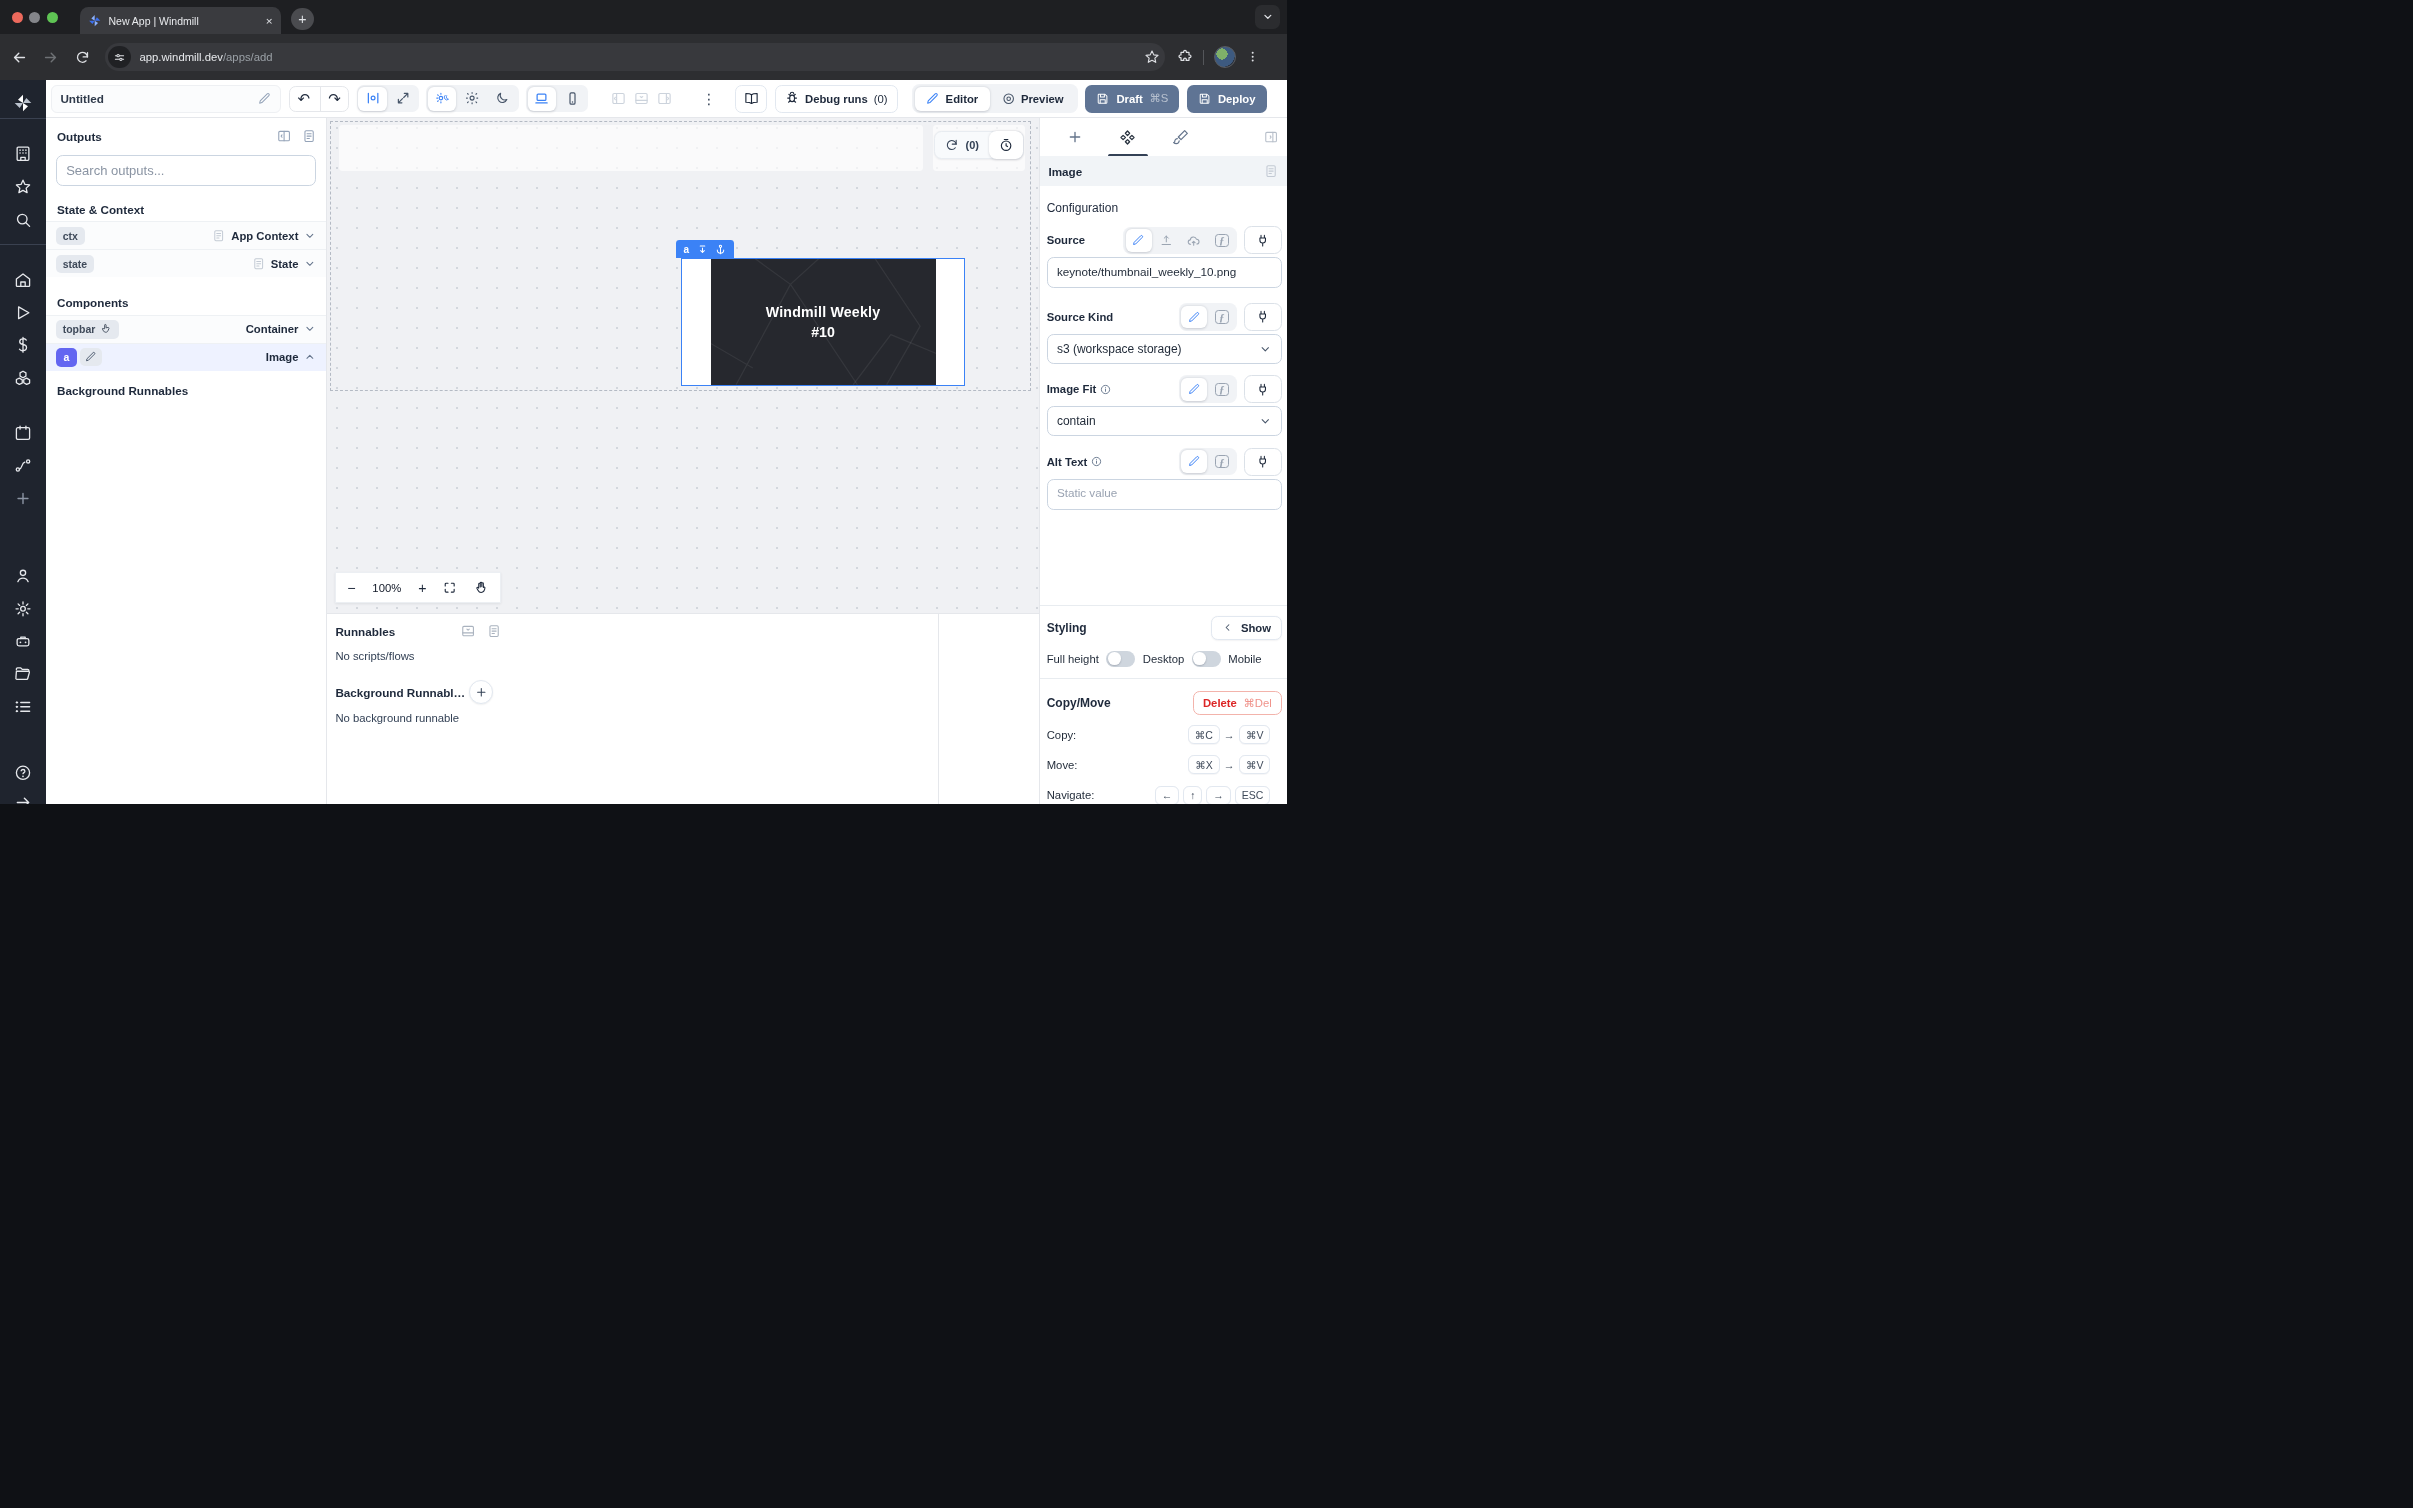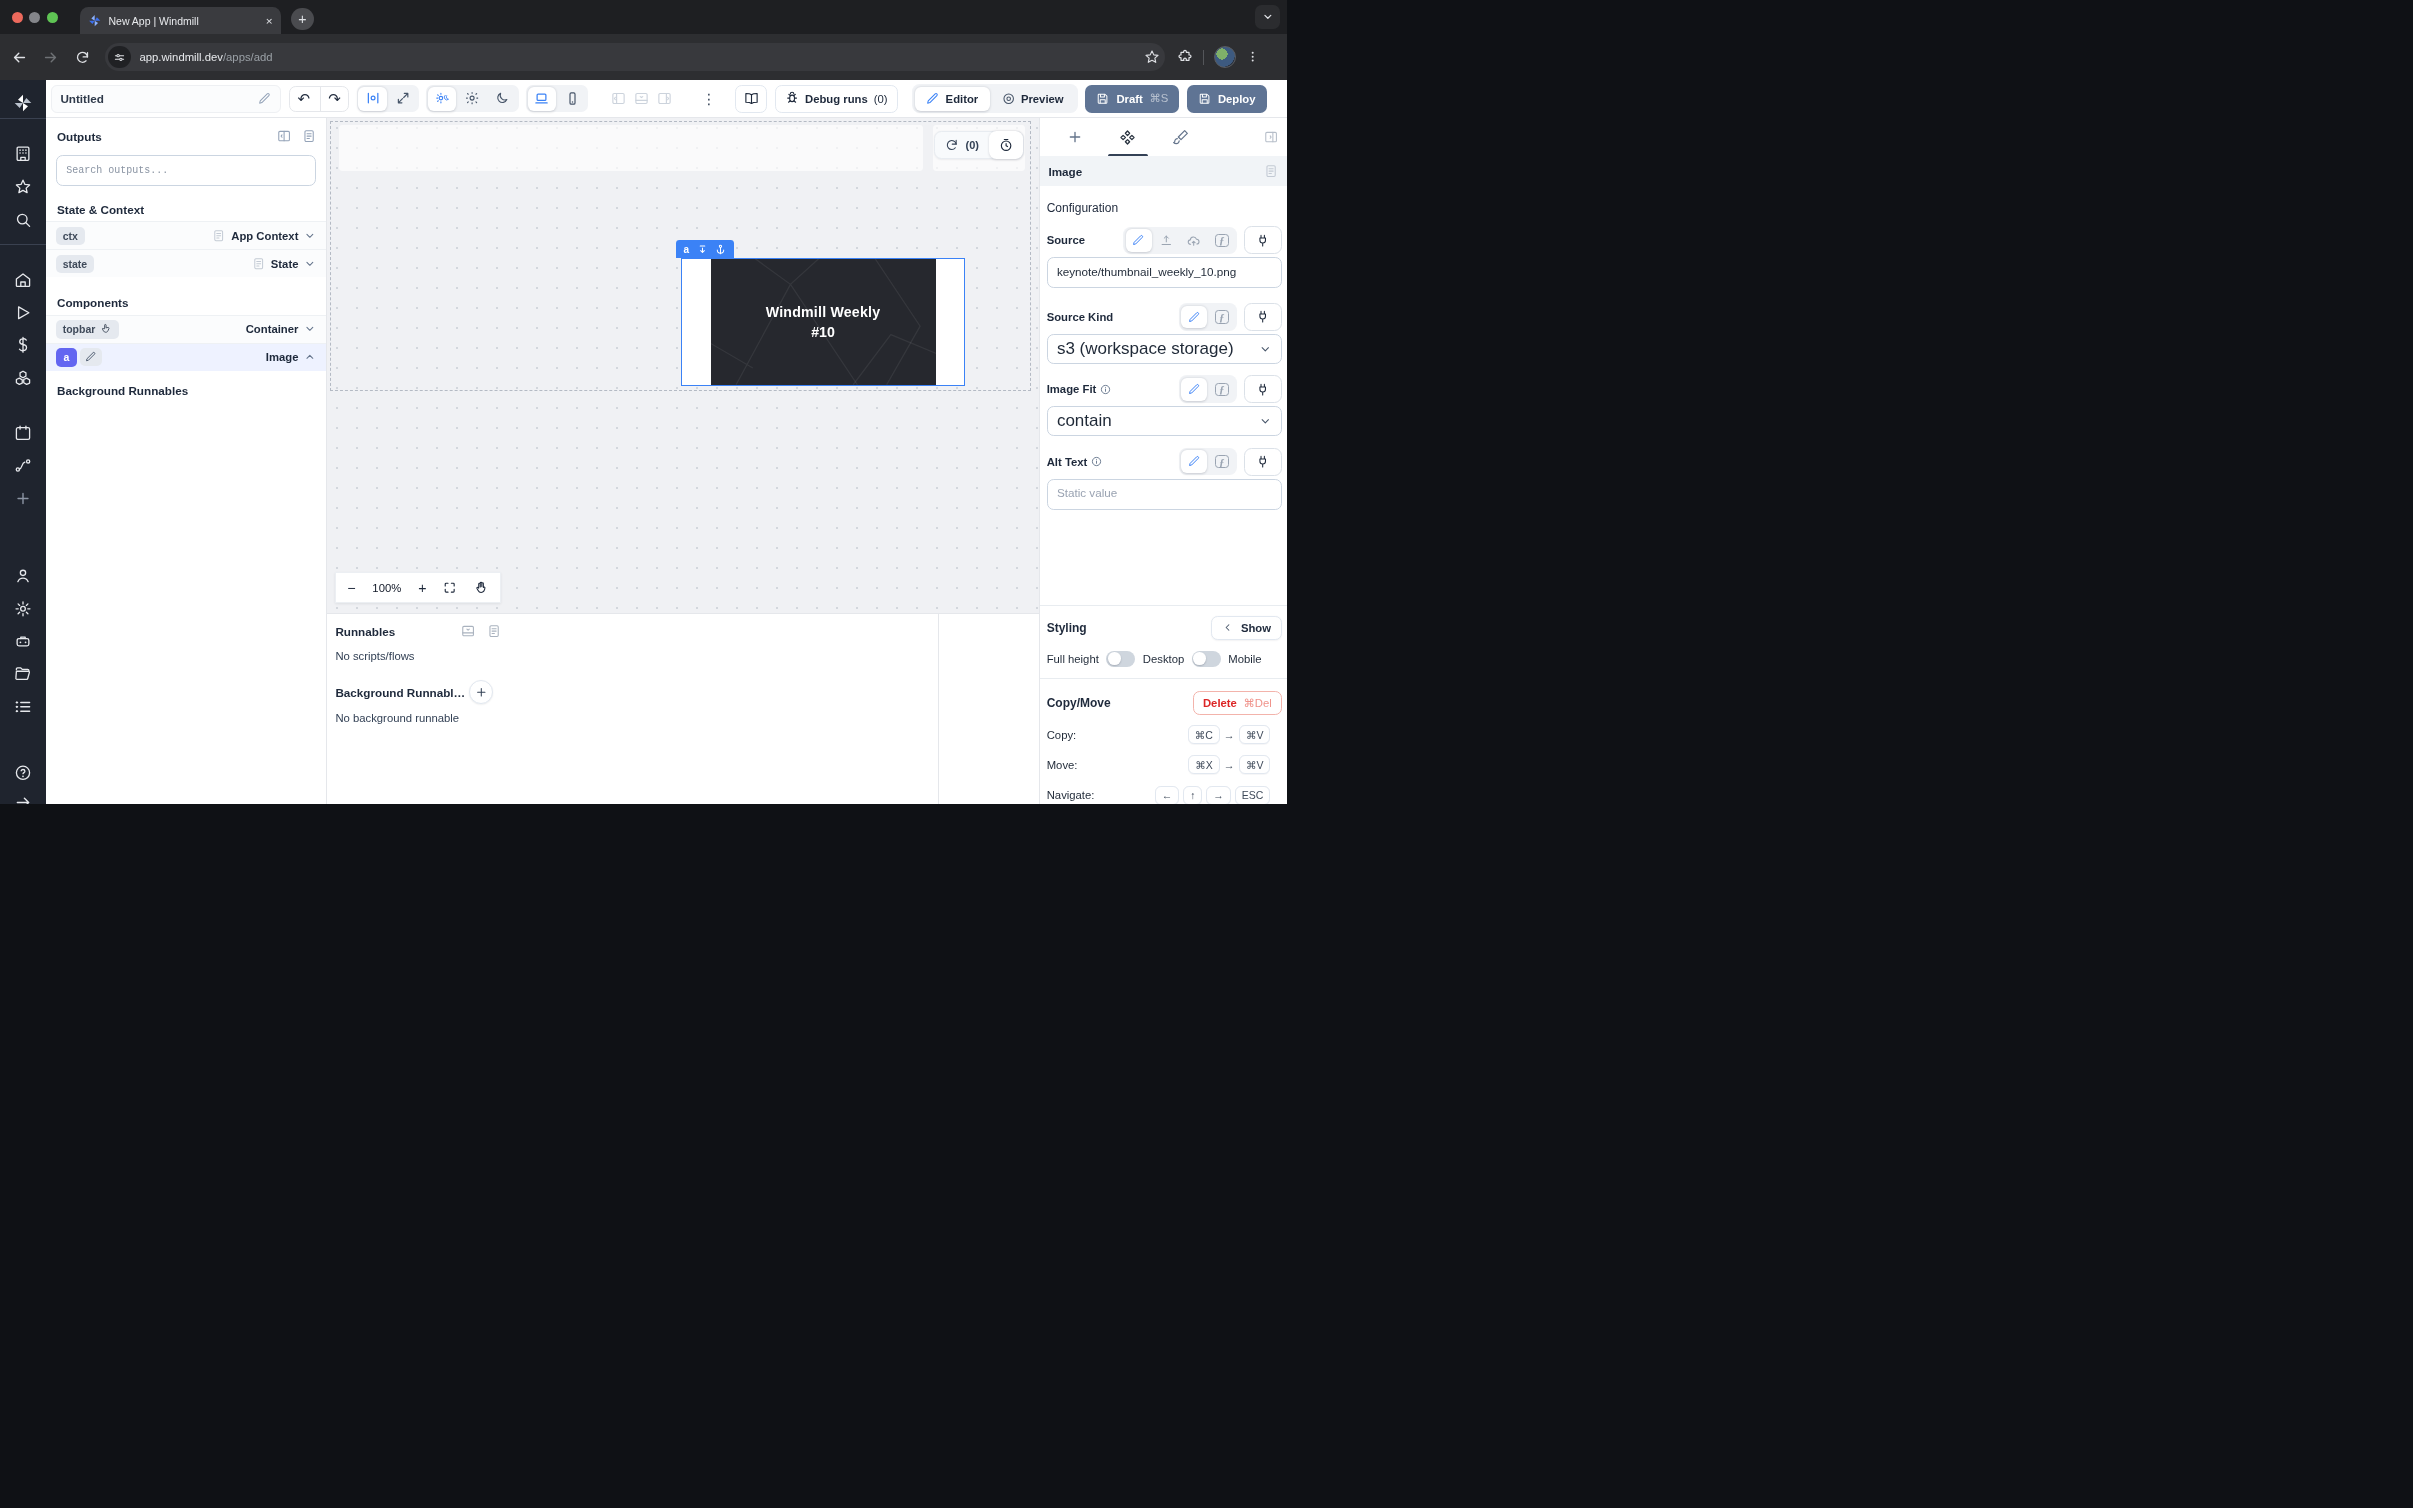--- a/index.html
+++ b/index.html
@@ -59,21 +59,21 @@
   .cta { height:28px; border-radius:6.7px; background:#5f7494; color:#fff; display:flex; align-items:center; gap:6.7px; padding:0 11px; font-size:11.3px; font-weight:700; }
   .cta .sc { color:rgba(255,255,255,.55); font-weight:400; }
 
   
   .workspace { flex:1; display:flex; min-height:0; }
   .left-panel { width:281px; flex:none; border-right:0.8px solid #e5e7eb; background:#fff; position:relative; font-size:11.3px; }
   .lp-head { display:flex; align-items:center; padding:11px 10px 5px 11px; }
   .lp-head .t { font-weight:700; color:#1e293b; font-size:11.7px; flex:1; }
   .lp-icons { display:flex; gap:11px; color:#94a3b8; }
   .search { margin:6.7px 10px 10px 10px; height:31px; border:0.8px solid #cbd5e1; border-radius:6.7px; display:flex; align-items:center; padding:0 9.2px; }
-  .search input { border:none; outline:none; width:100%; font-size:10px; color:#334155; background:transparent; font-family:Liberation Mono, monospace; }
+  .search input { border:none; outline:none; width:100%; font-size:13px; color:#334155; background:transparent; font-family:Liberation Sans, sans-serif; }
   .search input::placeholder { color:#8a94a3; }
   .sect { font-weight:700; color:#1e293b; font-size:11.7px; padding:6.7px 11px 5.9px; }
   .orow { height:28px; display:flex; align-items:center; padding:0 10px; border-top:0.8px solid #eef1f4; background:#fbfcfd; }
   .orow:last-of-type { border-bottom:0.8px solid #eef1f4; }
   .orow.sel { background:#eef2ff; }
   .badge { background:#e5e9ef; color:#3f4a5a; font-weight:700; font-size:10.5px; border-radius:5px; padding:3.4px 6.7px; display:flex; align-items:center; gap:5px; }
   .badge.idx { background:#6366f1; color:#fff; padding:3.4px 7.5px; }
   .minibadge { background:#e5e9ef; border-radius:5px; padding:3.4px 5px; margin-left:3.4px; color:#475569; display:flex; }
   .orow .grow { flex:1; }
   .rtype { display:flex; align-items:center; gap:5.9px; color:#1e293b; font-weight:700; }
@@ -129,21 +129,21 @@
   .flabel { font-size:11.3px; font-weight:700; color:#1e293b; display:flex; align-items:center; gap:4.2px; flex:1; }
   .flabel .info { color:#64748b; display:flex; }
   .mini-group { display:flex; align-items:center; background:#f1f3f6; border-radius:7.5px; padding:2.5px; gap:1.7px; }
   .mbtn { width:26px; height:22.6px; border-radius:5.9px; display:flex; align-items:center; justify-content:center; color:#9aa4b2; }
   .mbtn.on { background:#fff; box-shadow:0 0.8px 2.5px rgba(15,23,42,.18); color:#3b82f6; }
   .fx { font-size:11px; font-weight:700; font-family:"Liberation Serif", serif; font-style:italic; border:1.3px solid currentColor; border-radius:3.4px; width:13.4px; height:13.4px; display:flex; align-items:center; justify-content:center; }
   .plugbtn { width:38px; height:28px; border:0.8px solid #dbe1e8; border-radius:7.5px; background:#fff; display:flex; align-items:center; justify-content:center; color:#1e293b; margin-left:6.7px; }
   .txtarea { width:100%; border:0.8px solid #cbd5e1; border-radius:6.7px; min-height:31px; padding:6.7px 9.2px; font-size:11.7px; color:#1f2937; resize:none; font-family:inherit; outline:none; position:relative; }
   textarea.txtarea { height:31px; overflow:hidden; }
   textarea.txtarea::placeholder { color:#9aa3b2; }
-  .selectbox { width:100%; height:30px; border:0.8px solid #cbd5e1; border-radius:6.7px; display:flex; align-items:center; padding:0 9.2px; font-size:17px; color:#1f2937; }
+  .selectbox { width:100%; height:30px; border:0.8px solid #cbd5e1; border-radius:6.7px; display:flex; align-items:center; padding:0 9.2px; font-size:12px; color:#1f2937; }
   .selectbox .grow { flex:1; }
   .selectbox .chev { color:#475569; display:flex; }
   .rp-divider { border:none; border-top:0.8px solid #e8ecf0; margin:11.7px -5px 0 -6.7px; }
   .styling-head { display:flex; align-items:center; margin-top:10px; }
   .styling-head .t { font-size:12px; font-weight:700; color:#1e293b; flex:1; }
   .show-btn { height:24px; border:0.8px solid #e2e8f0; border-radius:6.7px; background:#fff; display:flex; align-items:center; gap:7.5px; padding:0 10px; font-size:11.3px; font-weight:700; color:#1e293b; box-shadow:0 0.8px 1.7px rgba(15,23,42,.05); }
   .toggles { display:flex; align-items:center; gap:7.5px; margin-top:11px; font-size:11.3px; color:#1f2937; }
   .switch { width:29px; height:16px; border-radius:8.4px; background:#cfd6de; position:relative; flex:none; }
   .switch::after { content:""; position:absolute; left:1.7px; top:1.7px; width:12.6px; height:12.6px; border-radius:50%; background:#fff; box-shadow:0 0.8px 1.7px rgba(15,23,42,.25); }
   .cm-head { display:flex; align-items:center; margin-top:11.7px; }

